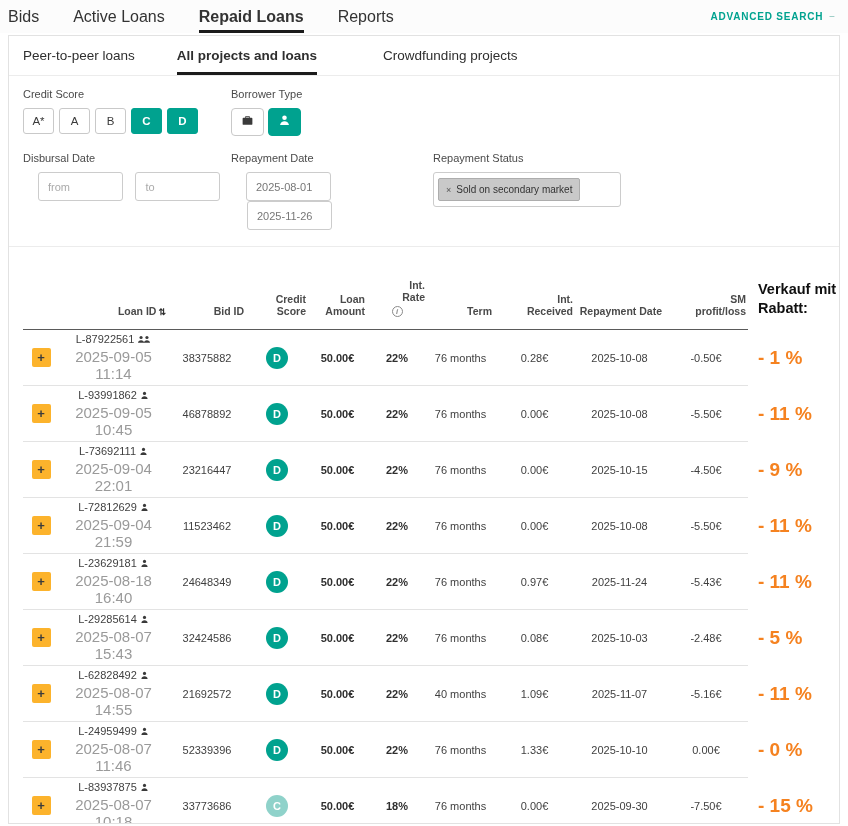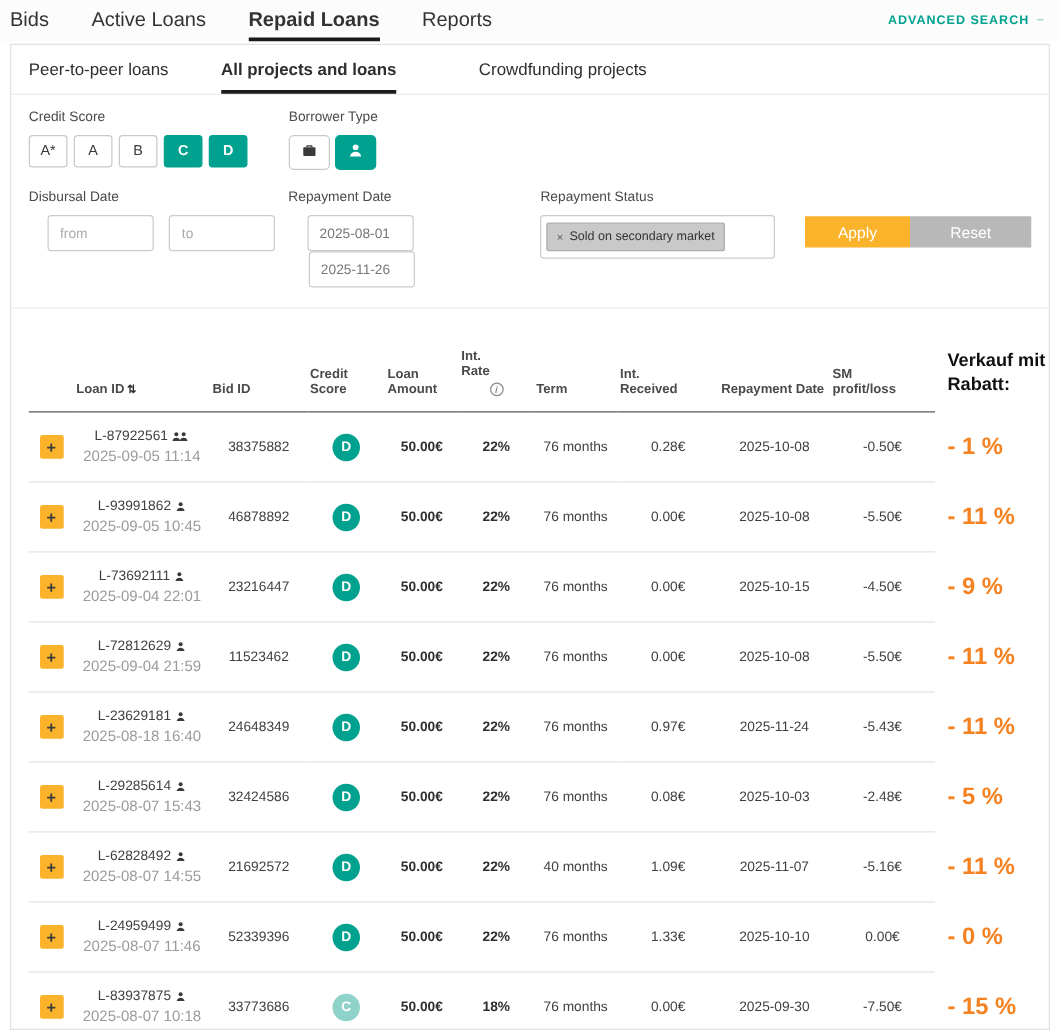--- a/index.html
+++ b/index.html
@@ -47,41 +47,41 @@
   .status-box{width:188px;height:35px;border:1px solid #ccc;border-radius:3px;padding:4px;display:flex;align-items:center;}
   .status-tag{display:flex;align-items:center;gap:5px;background:#c9c9c9;border:1px solid #adadad;border-radius:2px;font-size:10px;color:#333;padding:5px 7px;white-space:nowrap;}
   .tag-x{font-size:9px;color:#555;cursor:pointer;}
 
   .apply-reset{margin-left:auto;margin-top:21px;display:flex;}
   .apply-btn{width:84px;height:25px;border:none;background:var(--yellow);color:#fff;font-size:12.5px;}
   .reset-btn{width:97px;height:25px;border:none;background:var(--reset-gray);color:#fff;font-size:12.5px;}
 
   .table-wrap{padding:14px 14px 0;}
   table{border-collapse:collapse;table-layout:fixed;width:804px;}
-  th{font-size:10.5px;font-weight:bold;color:#4a4a4a;text-align:left;vertical-align:bottom;padding:18px 2px 12px;border-bottom:1px solid #5a5a5a;}
+  th{font-size:10.5px;font-weight:bold;color:#4a4a4a;text-align:right;vertical-align:bottom;padding:18px 2px 12px;border-bottom:1px solid #5a5a5a;}
   th.col-credit span,th.col-amount span{display:inline-block;max-width:46px;}
   th.col-received span{display:inline-block;max-width:48px;}
   th.col-rate .rate-label{display:inline-block;max-width:30px;}
   th.col-sm span{display:inline-block;max-width:62px;}
   th.col-repay,th.col-loanid{white-space:nowrap;}
   th.col-discount{border-bottom:none;text-align:left;padding-left:10px;}
   th.col-discount div{white-space:nowrap;font-size:14.5px;color:#101010;line-height:1.3;}
   td{height:56px;text-align:center;vertical-align:middle;font-size:11px;color:#3f3f3f;padding:0 2px;border-bottom:1px solid #e3e3e3;}
   td.col-discount{border-bottom:none;text-align:left;padding-left:10px;}
   td.col-amount,td.col-rate{font-weight:bold;color:#2f2f2f;}
 
   .sort-icon::after{content:"\21C5";font-size:9px;color:#2e2e2e;margin-left:2px;}
   .info-icon{width:11px;height:11px;border:1px solid #8a8a8a;border-radius:50%;margin:3px auto 0;display:flex;align-items:center;justify-content:center;}
   .info-icon::after{content:"i";font-size:7.5px;color:#8a8a8a;font-style:italic;font-weight:bold;line-height:1;}
 
   .expand-btn{width:19px;height:19px;border:none;border-radius:2px;background:var(--yellow);display:inline-flex;align-items:center;justify-content:center;}
   .expand-btn::before{content:"+";font-size:13px;font-weight:bold;color:#3c3c3c;line-height:1;}
 
   .loan-line{display:flex;align-items:center;justify-content:center;gap:3px;}
-  .loan-date{font-size:12px;color:#9a9a9a;margin-top:3px;}
+  .loan-date{font-size:15px;color:#9a9a9a;margin-top:3px;}
   .borrower-mini{display:inline-flex;align-items:center;}
   .borrower-mini svg.people-svg{display:none;}
   .borrower-mini.people svg.people-svg{display:inline;}
 
   .score-badge{display:inline-flex;width:22px;height:22px;border-radius:50%;align-items:center;justify-content:center;color:#fff;font-size:11px;font-weight:bold;}
   .score-badge.score-d{background:var(--teal);}
   .score-badge.score-c{background:var(--teal-light);}
 
   .discount-val{font-size:19px;font-weight:bold;color:var(--orange);white-space:nowrap;}
 </style>
@@ -160,24 +160,20 @@
         <input class="date-input" value="2025-11-26" style="">
       </div>
       <div class="filter-group fg-status">
         <div class="filter-label">Repayment Status</div>
         <div class="status-box">
           <span class="status-tag">
             <span class="tag-x">×</span>
             <span>Sold on secondary market</span>
           </span>
         </div>
-      </div>
-      <div class="apply-reset">
-        <button class="apply-btn">Apply</button>
-        <button class="reset-btn">Reset</button>
       </div>
     </div>
   </section>
 
   <section class="table-wrap">
     <table>
       <colgroup>
         <col style="width:36px">
           <col style="width:109px">
           <col style="width:78px">

